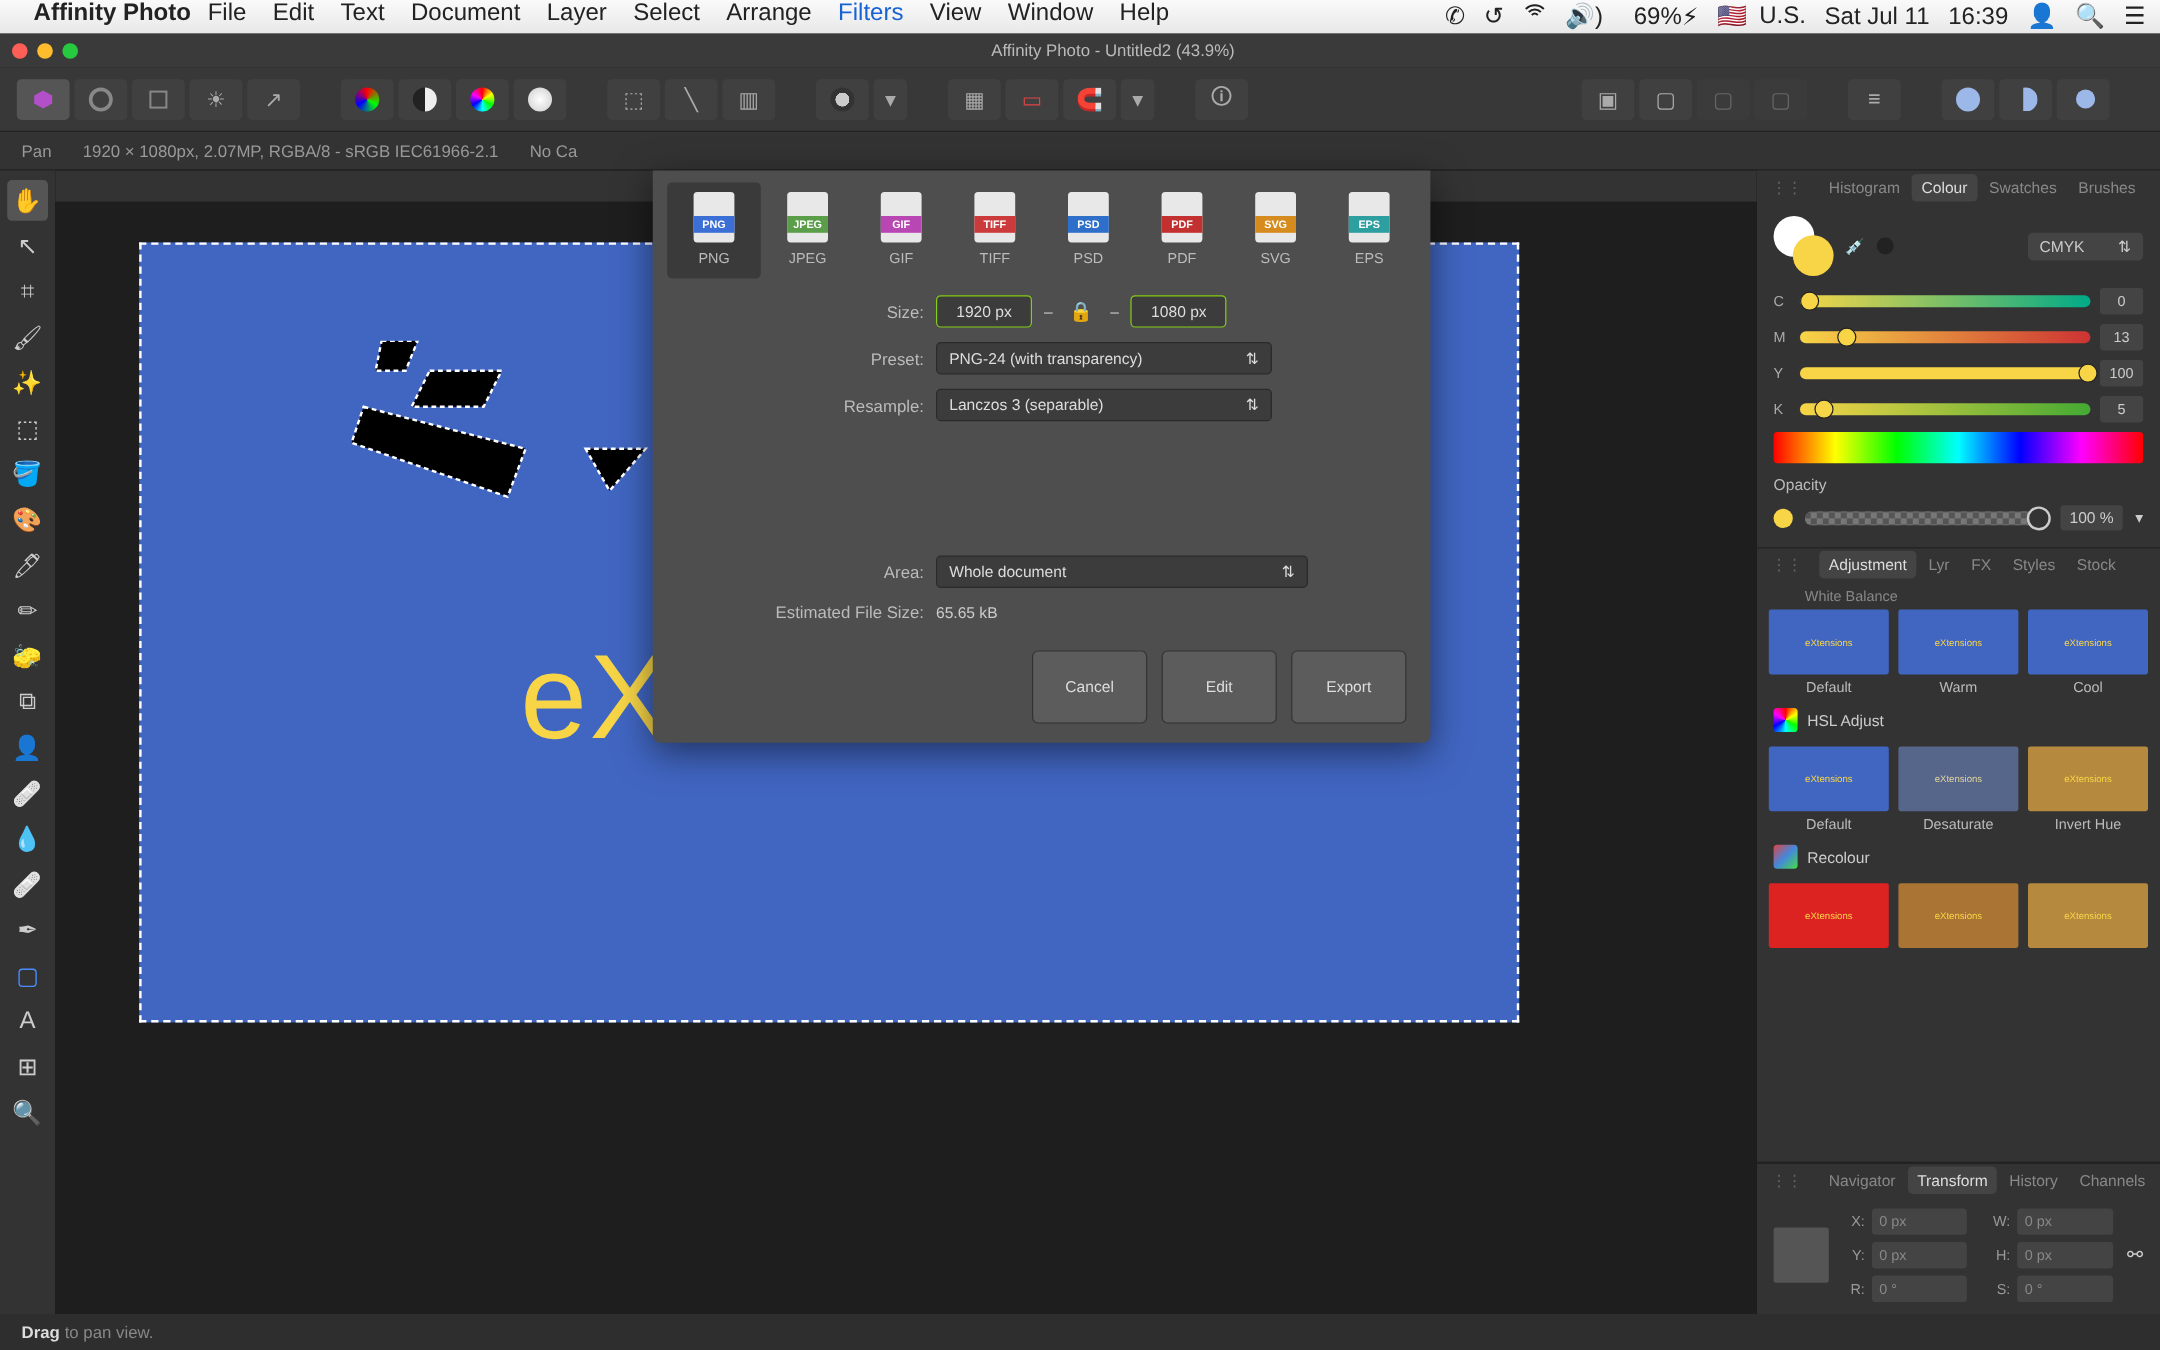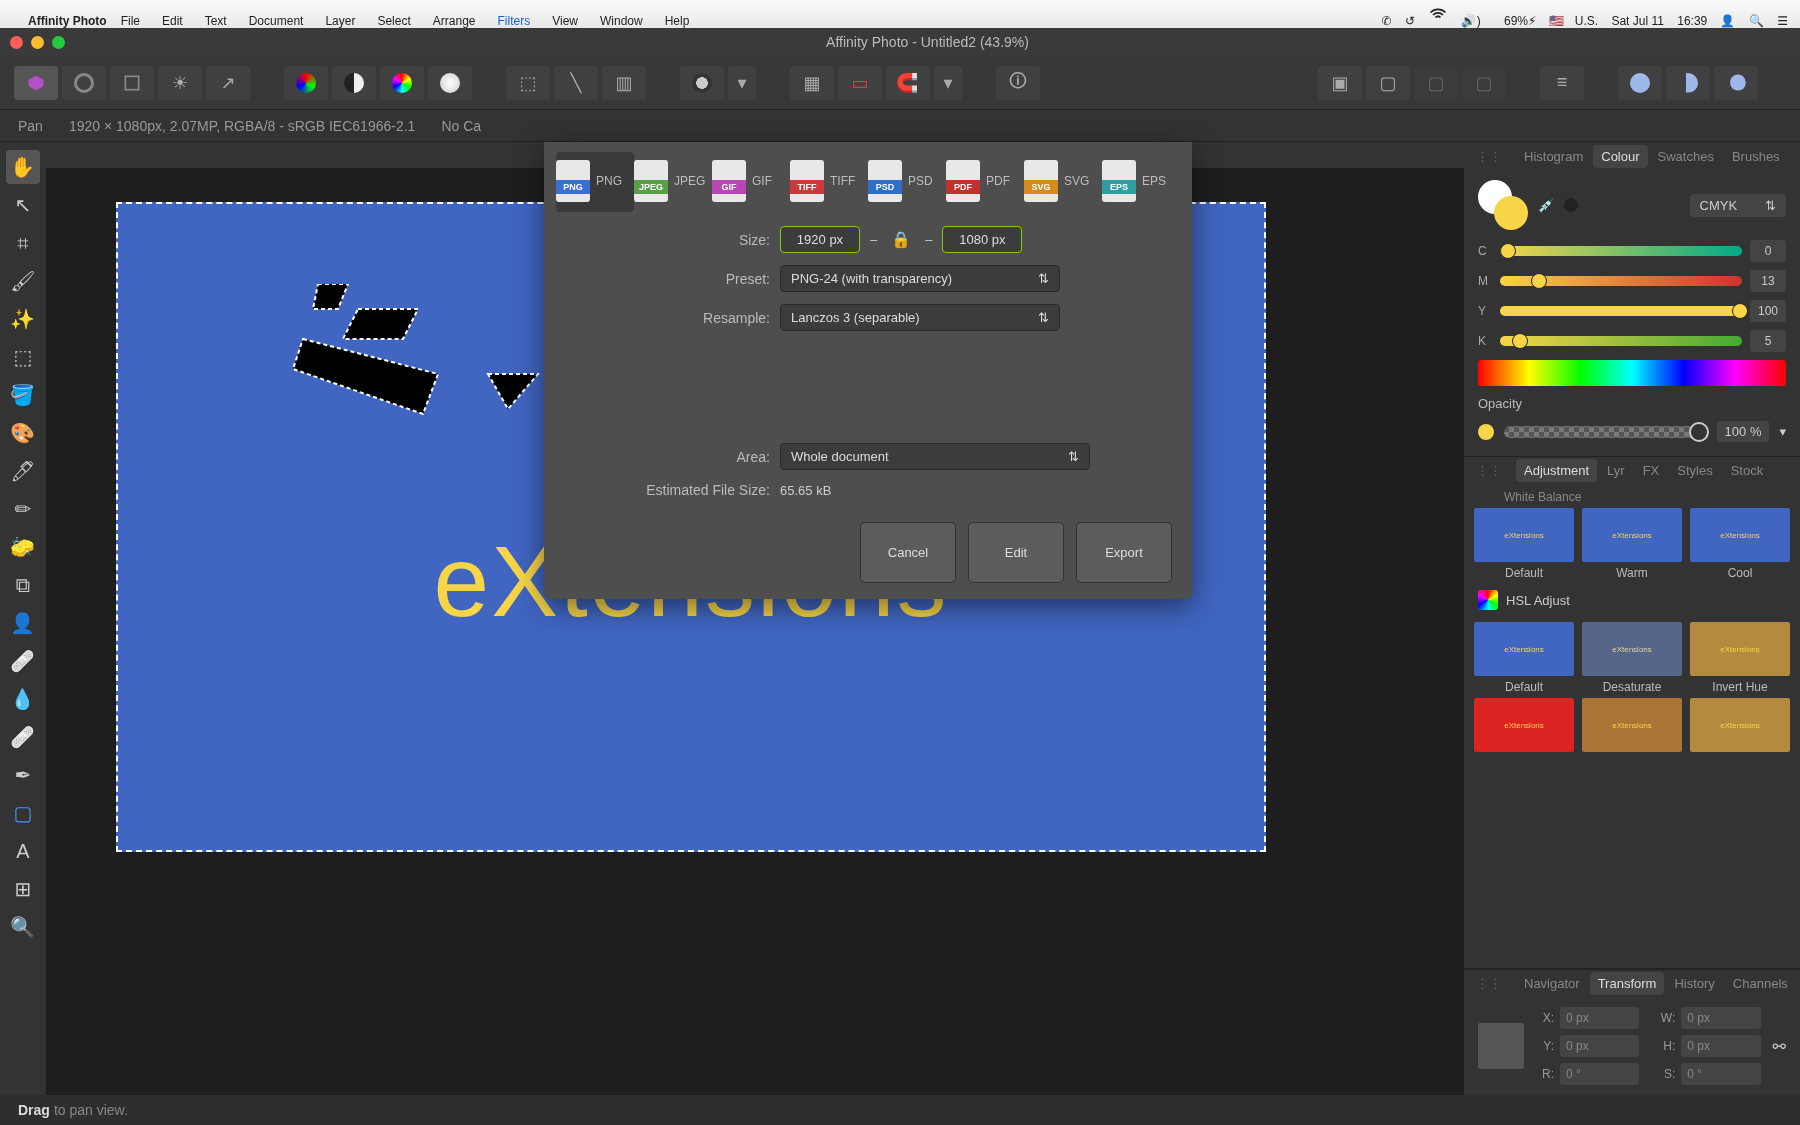--- a/index.html
+++ b/index.html
@@ -1,19 +1,19 @@
 <!DOCTYPE html>
 <html><head>
 <meta charset="utf-8">
 <style>
 * { margin:0; padding:0; box-sizing:border-box; font-family:-apple-system,Helvetica,Arial,sans-serif; }
 body { width:1800px; height:1125px; background:#1a1a1a; color:#ccc; overflow:hidden; position:relative; font-size:13px; }
 
 
-.menubar { height:28px; background:linear-gradient(#fafafa,#e8e8e8); display:flex; align-items:flex-end; padding:0 12px; color:#222; font-size:12px; }
+.menubar { height:28px; background:linear-gradient(#fafafa,#e8e8e8); display:flex; align-items:flex-start; padding:0 12px; color:#222; font-size:20px; }
 .menubar .apple { font-size:18px; margin-right:16px; }
 .menubar .app { font-weight:700; margin-right:14px; }
 .menubar .mitem { margin-right:22px; cursor:default; }
 .menubar .mitem.hl { color:#1862d4; }
 .menubar .spacer { flex:1; }
 .menubar .right span { margin-left:10px; display:inline-flex; align-items:center; }
 
 
 .titlebar { height:28px; background:#3a3a3a; display:flex; align-items:center; padding:0 10px; font-size:14px; color:#bbb; }
 .traffic { display:flex; gap:8px; }
@@ -92,21 +92,21 @@
 .transbody .fields .f input { flex:1; background:#444; border:none; color:#888; padding:4px 6px; border-radius:3px; width:60px; font-size:12px; }
 .transbody .fields .f .flbl { width:18px; color:#999; text-align:right; }
 
 
 .statusbar { position:absolute; bottom:0; left:0; right:0; height:30px; background:#2e2e2e; display:flex; align-items:center; padding:0 18px; font-size:14px; color:#888; }
 .statusbar b { color:#ddd; font-weight:600; margin-right:4px; }
 
 
 .exportdlg { position:absolute; top:142px; left:544px; width:648px; background:#4e4e4e; border-radius:0 0 6px 6px; box-shadow:0 8px 30px rgba(0,0,0,.5); z-index:100; padding-bottom:16px; }
 .fmtrow { display:flex; padding:10px 12px 0; gap:0; }
-.fmt { flex:1; display:flex; flex-direction:row; align-items:center; gap:6px; padding:8px 0 10px; border-radius:4px; }
+.fmt { flex:1; display:flex; flex-direction:column; align-items:center; gap:6px; padding:8px 0 10px; border-radius:4px; }
 .fmt.sel { background:#3a3a3a; }
 .fmt .ficon { width:34px; height:42px; border-radius:3px; position:relative; background:#e8e8e8; display:flex; align-items:flex-end; justify-content:center; }
 .fmt .ficon .band { position:absolute; bottom:8px; left:0; right:0; height:14px; display:flex; align-items:center; justify-content:center; font-size:9px; font-weight:700; color:#fff; }
 .fmt .flabel { font-size:12px; color:#bbb; }
 .dlgbody { padding:14px 26px 6px; }
 .dlgrow { display:flex; align-items:center; margin-bottom:12px; gap:10px; }
 .dlgrow .dlbl { width:200px; text-align:right; color:#bbb; font-size:14px; }
 .dlgrow input[type=text] { width:80px; background:#3c3c3c; border:1px solid #84cc16; color:#ddd; padding:5px 8px; border-radius:4px; font-size:13px; text-align:center; }
 .dlgrow select, .selbox { background:#3c3c3c; border:1px solid #2a2a2a; color:#ddd; padding:5px 10px; border-radius:4px; font-size:13px; display:flex; align-items:center; justify-content:space-between; }
 .selbox { width:280px; }
@@ -399,20 +399,24 @@
             </div>
           <div class="preset">
               <div class="thumb gold">
                 <span class="mini">eXtensions</span>
               </div>
               <div class="plabel">Invert Hue</div>
             </div>
         </div>
       </div>
       <div class="adjsection">
+        <div class="title">
+            <div class="sicon" style="background:linear-gradient(135deg,#d44,#48d,#4d4)"></div>
+            <span>Recolour</span>
+          </div>
         <div class="presetrow">
           <div class="preset">
               <div class="thumb red">
                 <span class="mini">eXtensions</span>
               </div>
             </div>
           <div class="preset">
               <div class="thumb brown">
                 <span class="mini">eXtensions</span>
               </div>

